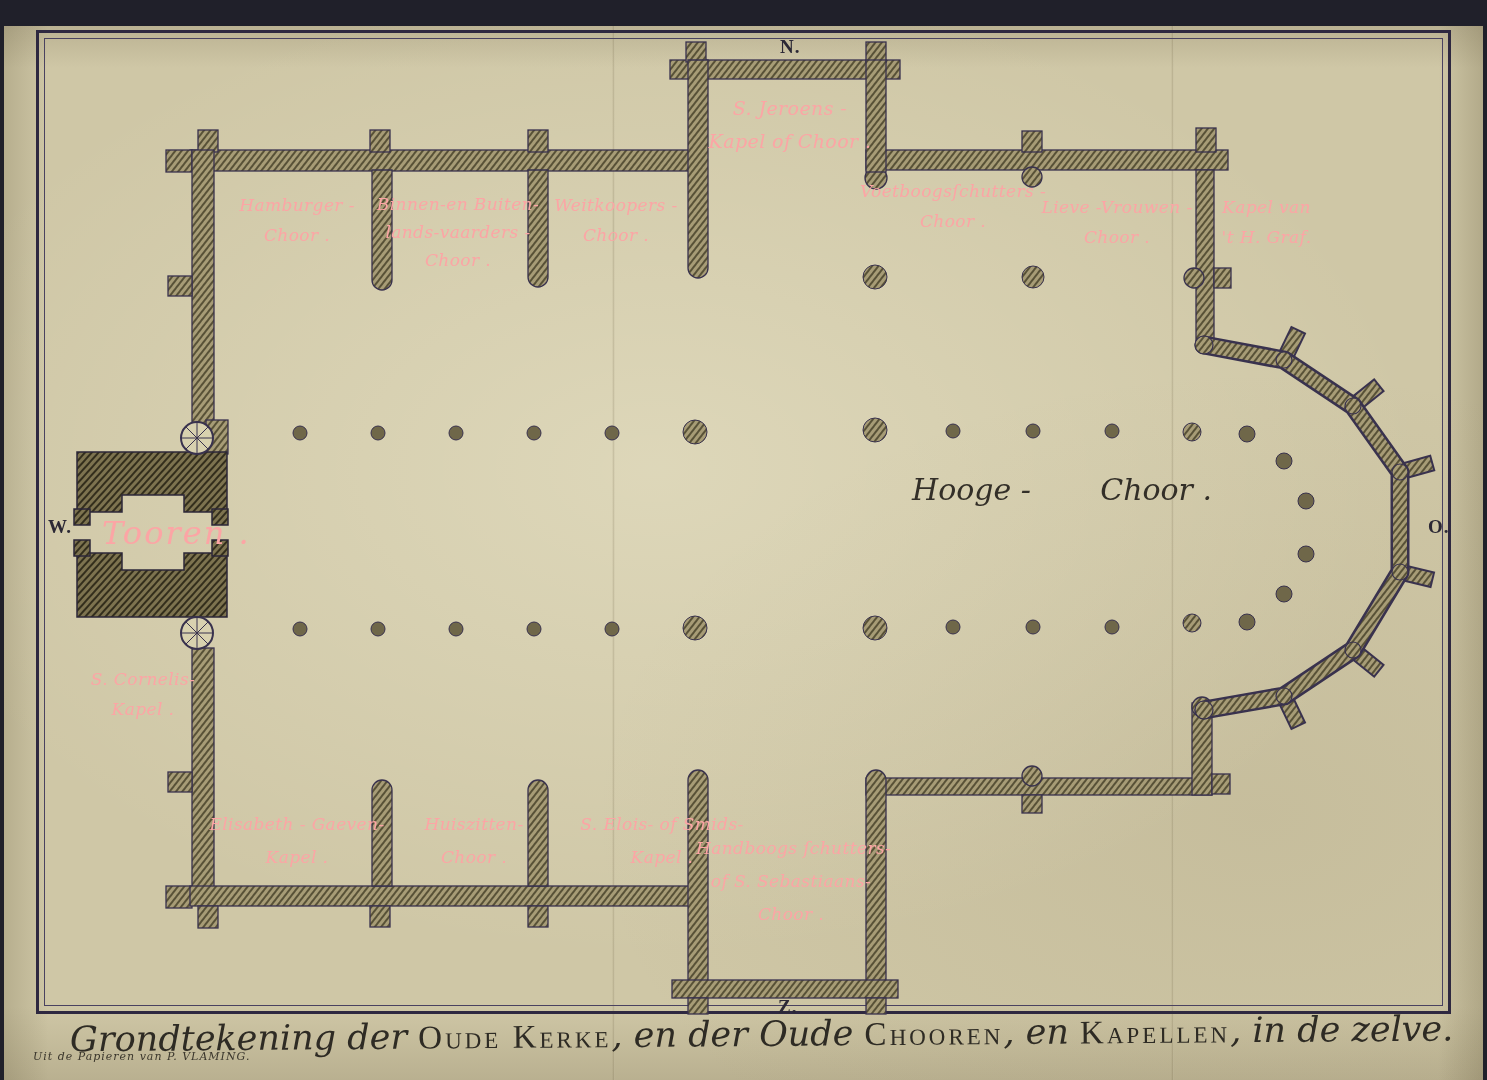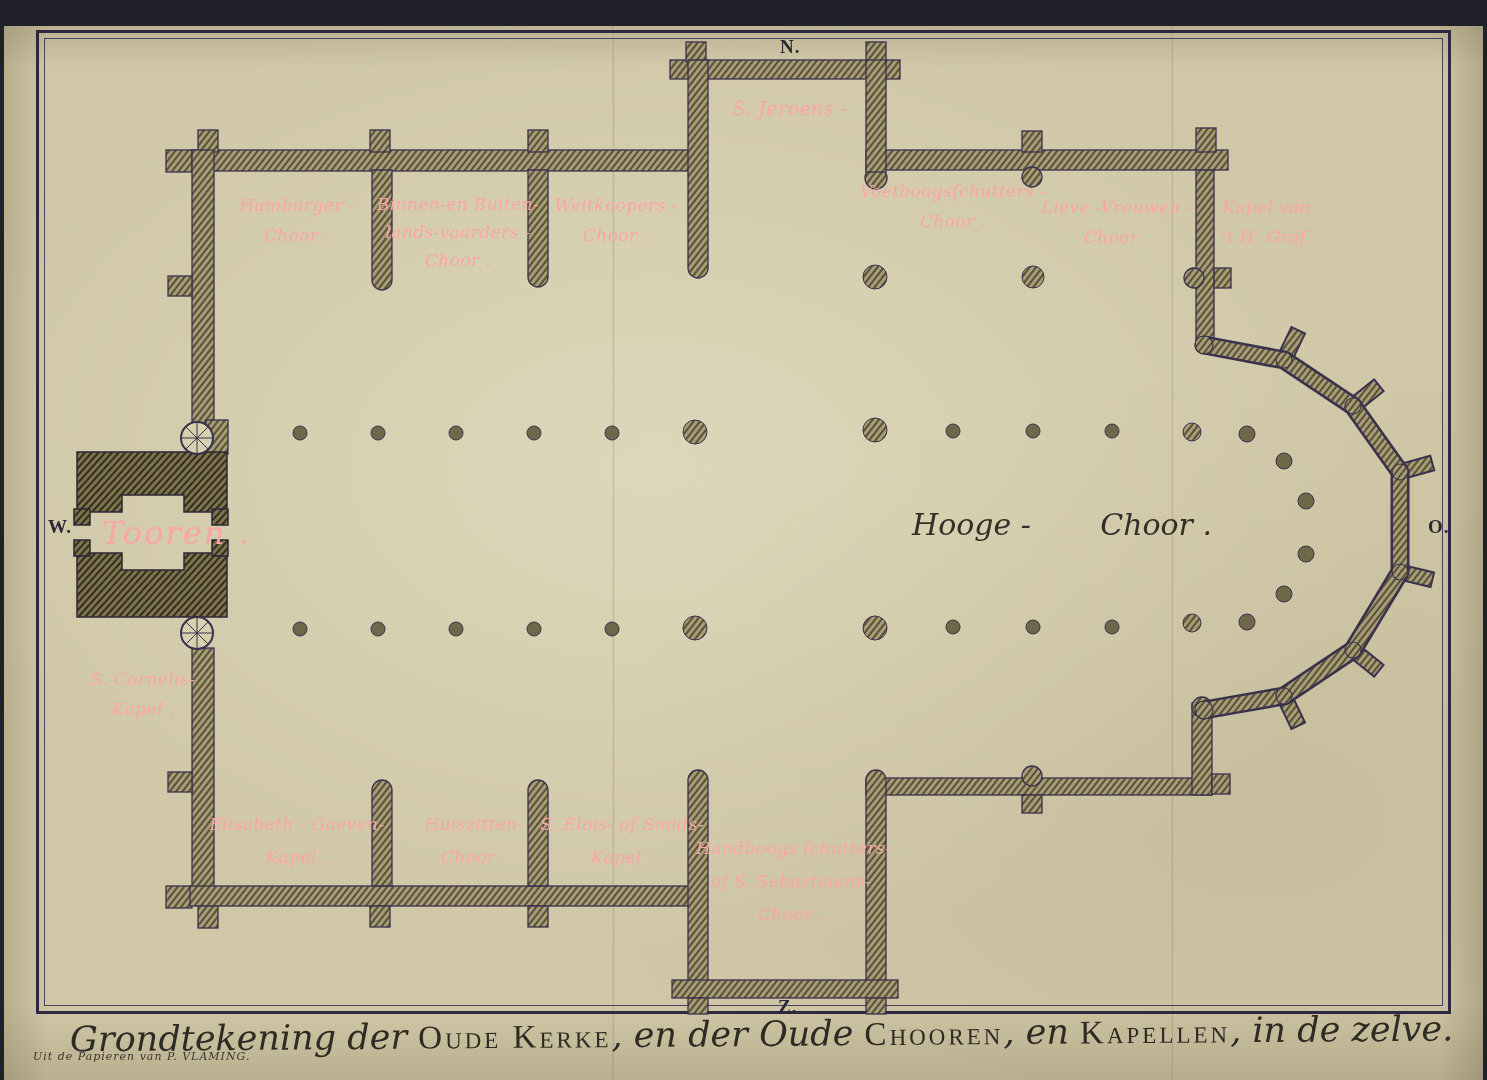--- a/index.html
+++ b/index.html
@@ -32,21 +32,21 @@
     font-size:17px;line-height:30px;text-align:center;letter-spacing:0.4px;
     white-space:nowrap;
   }
   .lbl div{white-space:nowrap;}
   .compass{
     position:absolute;color:#2b2835;font-style:normal;
     font-family:"Liberation Serif",serif;font-weight:700;font-size:19px;letter-spacing:1px;
   }
   .big-script{font-size:32px;letter-spacing:2px;}
   .hooge{
-    position:absolute;left:912px;top:507px;width:300px;display:flex;
+    position:absolute;left:912px;top:472px;width:300px;display:flex;
     justify-content:space-between;color:#332f28;font-style:italic;font-size:30px;
   }
   .maptitle{
     position:absolute;left:70px;top:1014px;width:1360px;text-align:center;
     color:#2e2b24;transform:rotate(-0.45deg);white-space:nowrap;
   }
   .ts{font-style:italic;font-size:35px;font-family:"DejaVu Serif",serif;}
   .tc{font-variant:small-caps;font-size:33px;letter-spacing:3px;font-family:"Liberation Serif",serif;}
   .credit{
     position:absolute;left:33px;top:1050px;color:#3a362c;
@@ -254,20 +254,21 @@
   </g>
 </svg>
 
 <div class="compass" style="left:780px;top:36px;">N.</div>
 <div class="compass" style="left:48px;top:516px;">W.</div>
 <div class="compass" style="left:1428px;top:516px;">O.</div>
 <div class="compass" style="left:778px;top:996px;">Z.</div>
 
 <div class="lbl" style="left:650px;top:92px;width:280px;font-size:19px;line-height:33px;">
   <div>S. Jeroens -</div>
+  <div>Kapel of Choor .</div>
 </div>
 
 <div class="lbl" style="left:212px;top:190px;width:170px;">
   <div>Hamburger -</div>
   <div>Choor .</div>
 </div>
 
 <div class="lbl" style="left:368px;top:190px;width:180px;line-height:28px;">
   <div>Binnen-en Buiten-</div>
   <div>lands-vaarders -</div>
@@ -309,21 +310,21 @@
 <div class="lbl" style="left:202px;top:808px;width:190px;line-height:33px;">
   <div>Elisabeth - Gaeven-</div>
   <div>Kapel .</div>
 </div>
 
 <div class="lbl" style="left:373px;top:808px;width:176px;line-height:33px;padding-left:13px;">
   <div>Huiszitten-</div>
   <div>Choor .</div>
 </div>
 
-<div class="lbl" style="left:532px;top:808px;width:180px;line-height:33px;">
+<div class="lbl" style="left:532px;top:808px;width:180px;line-height:33px;padding-left:40px;">
   <div>S. Elois- of Smids-</div>
   <div>Kapel .</div>
 </div>
 
 <div class="lbl" style="left:696px;top:832px;width:190px;line-height:33px;">
   <div>Handboogs ſchutters-</div>
   <div>of S. Sebastiaans-</div>
   <div>Choor .</div>
 </div>
 

